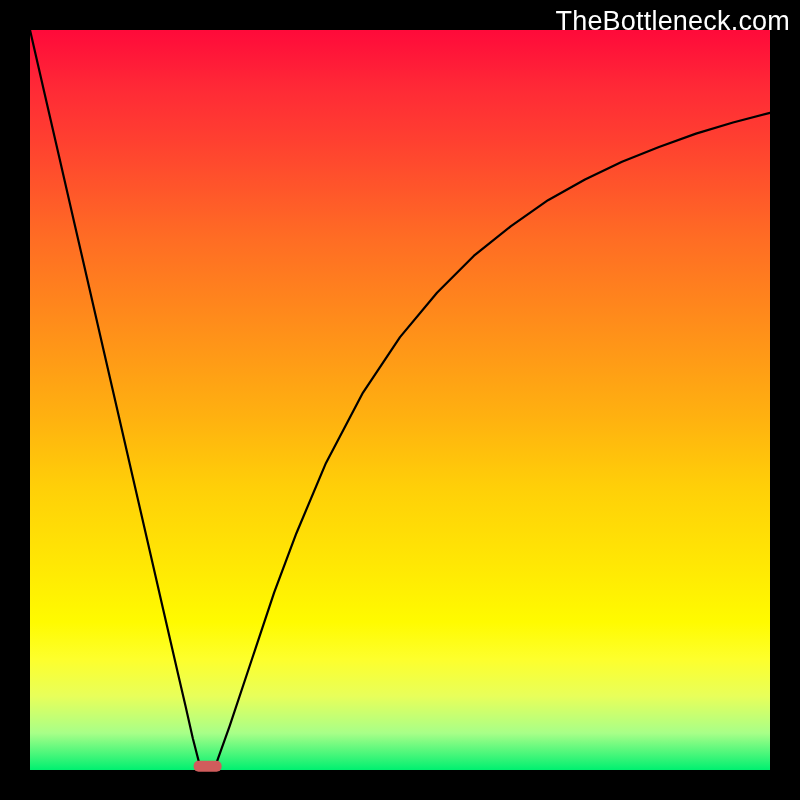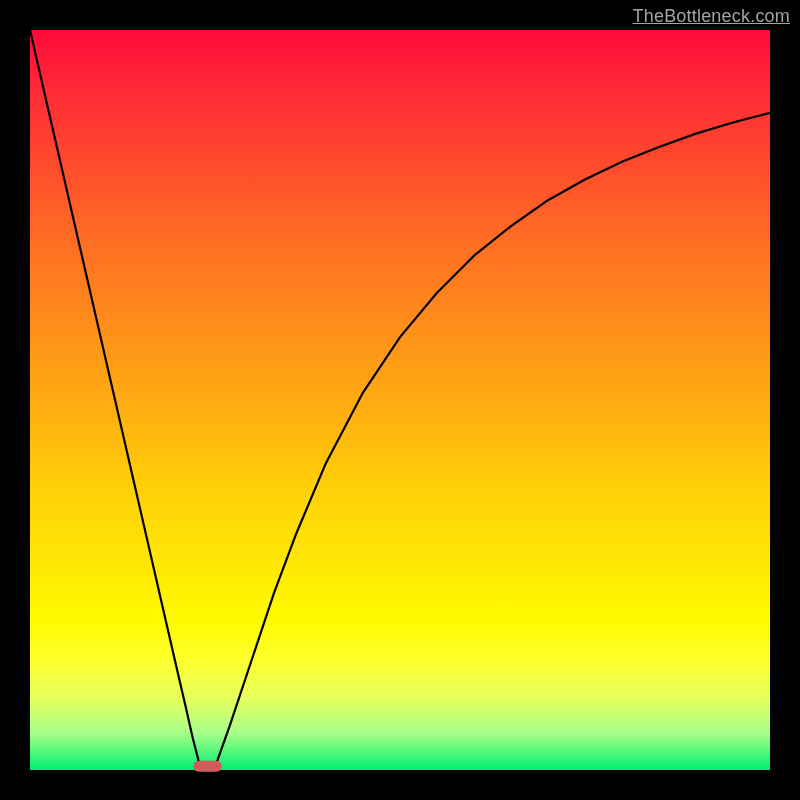--- a/index.html
+++ b/index.html
@@ -55,26 +55,25 @@
     stroke-linecap: round;
   }
   .marker {
     fill: #d05c5c;
     stroke: none;
   }
   .watermark {
     position: absolute;
     top: 6px;
     right: 10px;
-    color: #a3a3a3;
-    font-size: 18px;
+    color: #ffffff;
+    font-size: 27px;
     font-weight: 500;
     letter-spacing: 0.2px;
     user-select: none;
-    text-decoration: underline;
   }
 </style>
 </head>
 <body>
 
 <div class="container">
   <div class="watermark">TheBottleneck.com</div>
   <div class="plot-area">
     <svg viewBox="0 0 740 740">
       <path id="curve-left" class="curve" d="M0.00 0.00 L14.80 64.38 L29.60 128.76 L44.40 193.14 L59.20 257.52 L74.00 321.90 L88.80 386.28 L103.60 450.66 L118.40 515.04 L133.20 579.42 L148.00 643.80 L155.40 675.62 L162.80 708.18 L170.20 737.04"></path>

